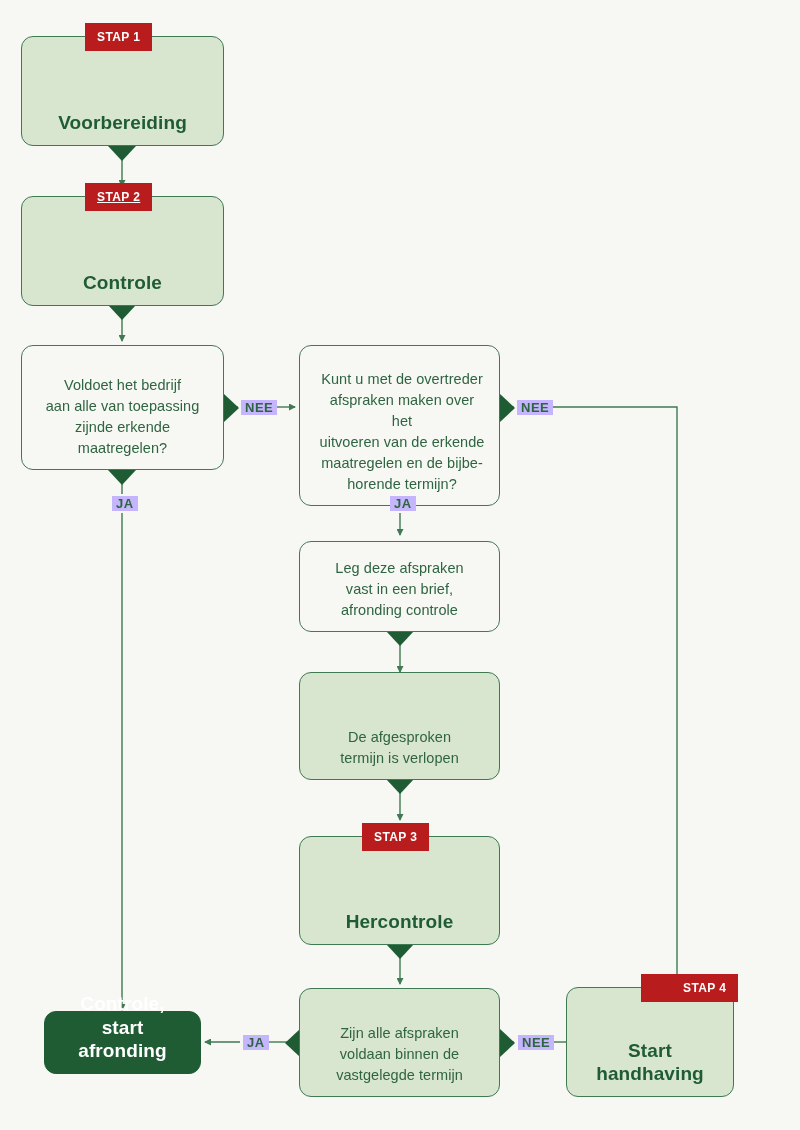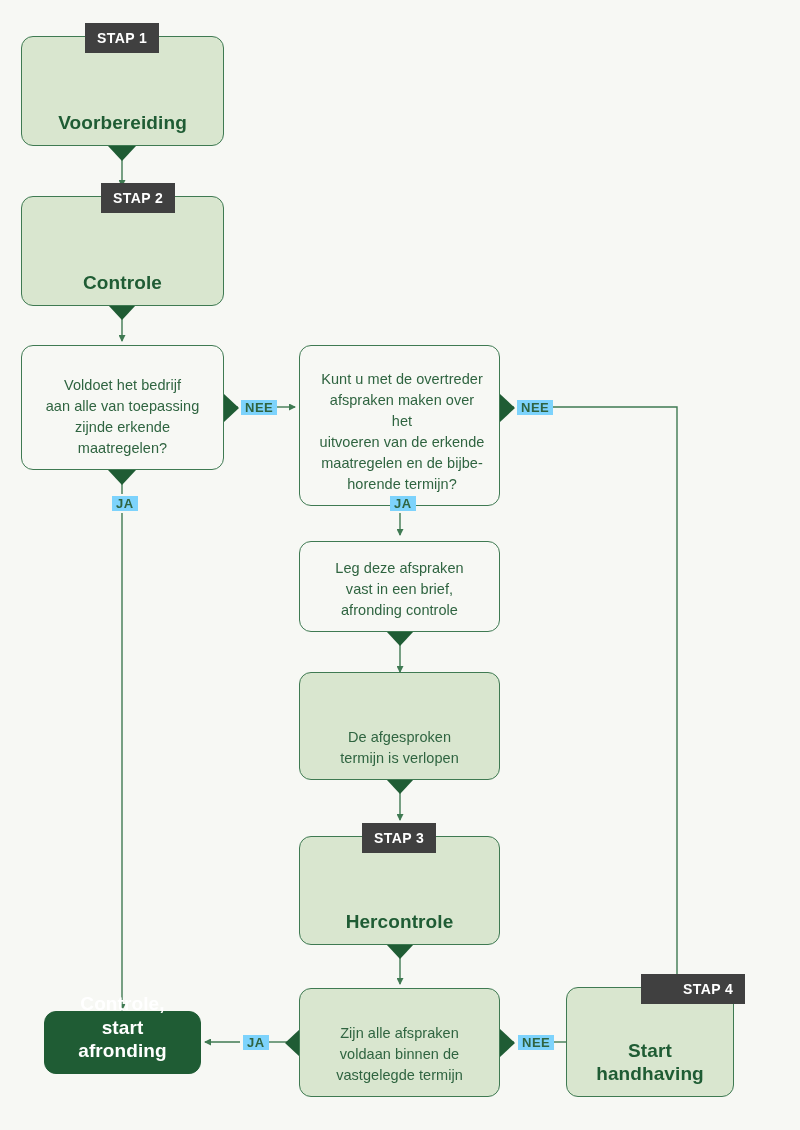--- a/index.html
+++ b/index.html
@@ -80,42 +80,42 @@
     font-weight: normal;
     color: #2f6440;
     line-height: 1.45;
     letter-spacing: 0.05px;
   }
 
   
   .step-badge {
     position: absolute;
     z-index: 4;
-    background: #404040;
+    background: #b91c1c;
     color: #ffffff;
-    font-size: 14px;
+    font-size: 12px;
     font-weight: bold;
     letter-spacing: 0.4px;
     line-height: 1;
     padding: 8px 12px 8px 12px;
     display: flex;
     align-items: center;
     justify-content: center;
     white-space: nowrap;
   }
 
   
   .edge-label {
     position: absolute;
     z-index: 3;
     font-size: 13px;
     font-weight: bold;
     color: #2f6440;
     letter-spacing: 0.5px;
-    background: #7dd3fc;
+    background: #c4b5fd;
     padding: 1px 4px;
     line-height: 1;
     white-space: nowrap;
   }
 </style>
 </head>
 <body>
 
 <div id="canvas">
 
@@ -176,21 +176,21 @@
   </svg>
 
   <div class="node solid" style="left:21px; top:36px; width:203px; height:110px;">
     <span class="title">Voorbereiding</span>
   </div>
   <div class="step-badge" style="left:85px; top:23px;">STAP 1</div>
 
   <div class="node solid" style="left:21px; top:196px; width:203px; height:110px;">
     <span class="title">Controle</span>
   </div>
-  <div class="step-badge" style="left:101px; top:183px;">STAP 2</div>
+  <div class="step-badge" style="left:85px; top:183px;text-decoration:underline;">STAP 2</div>
 
   <div class="node outline" style="left:21px; top:345px; width:203px; height:125px;">
     <span class="body">
       <span>Voldoet het bedrijf</span><br>
       <span>aan alle van toepassing</span><br>
       <span>zijnde erkende</span><br>
       <span>maatregelen?</span>
     </span>
   </div>
 

